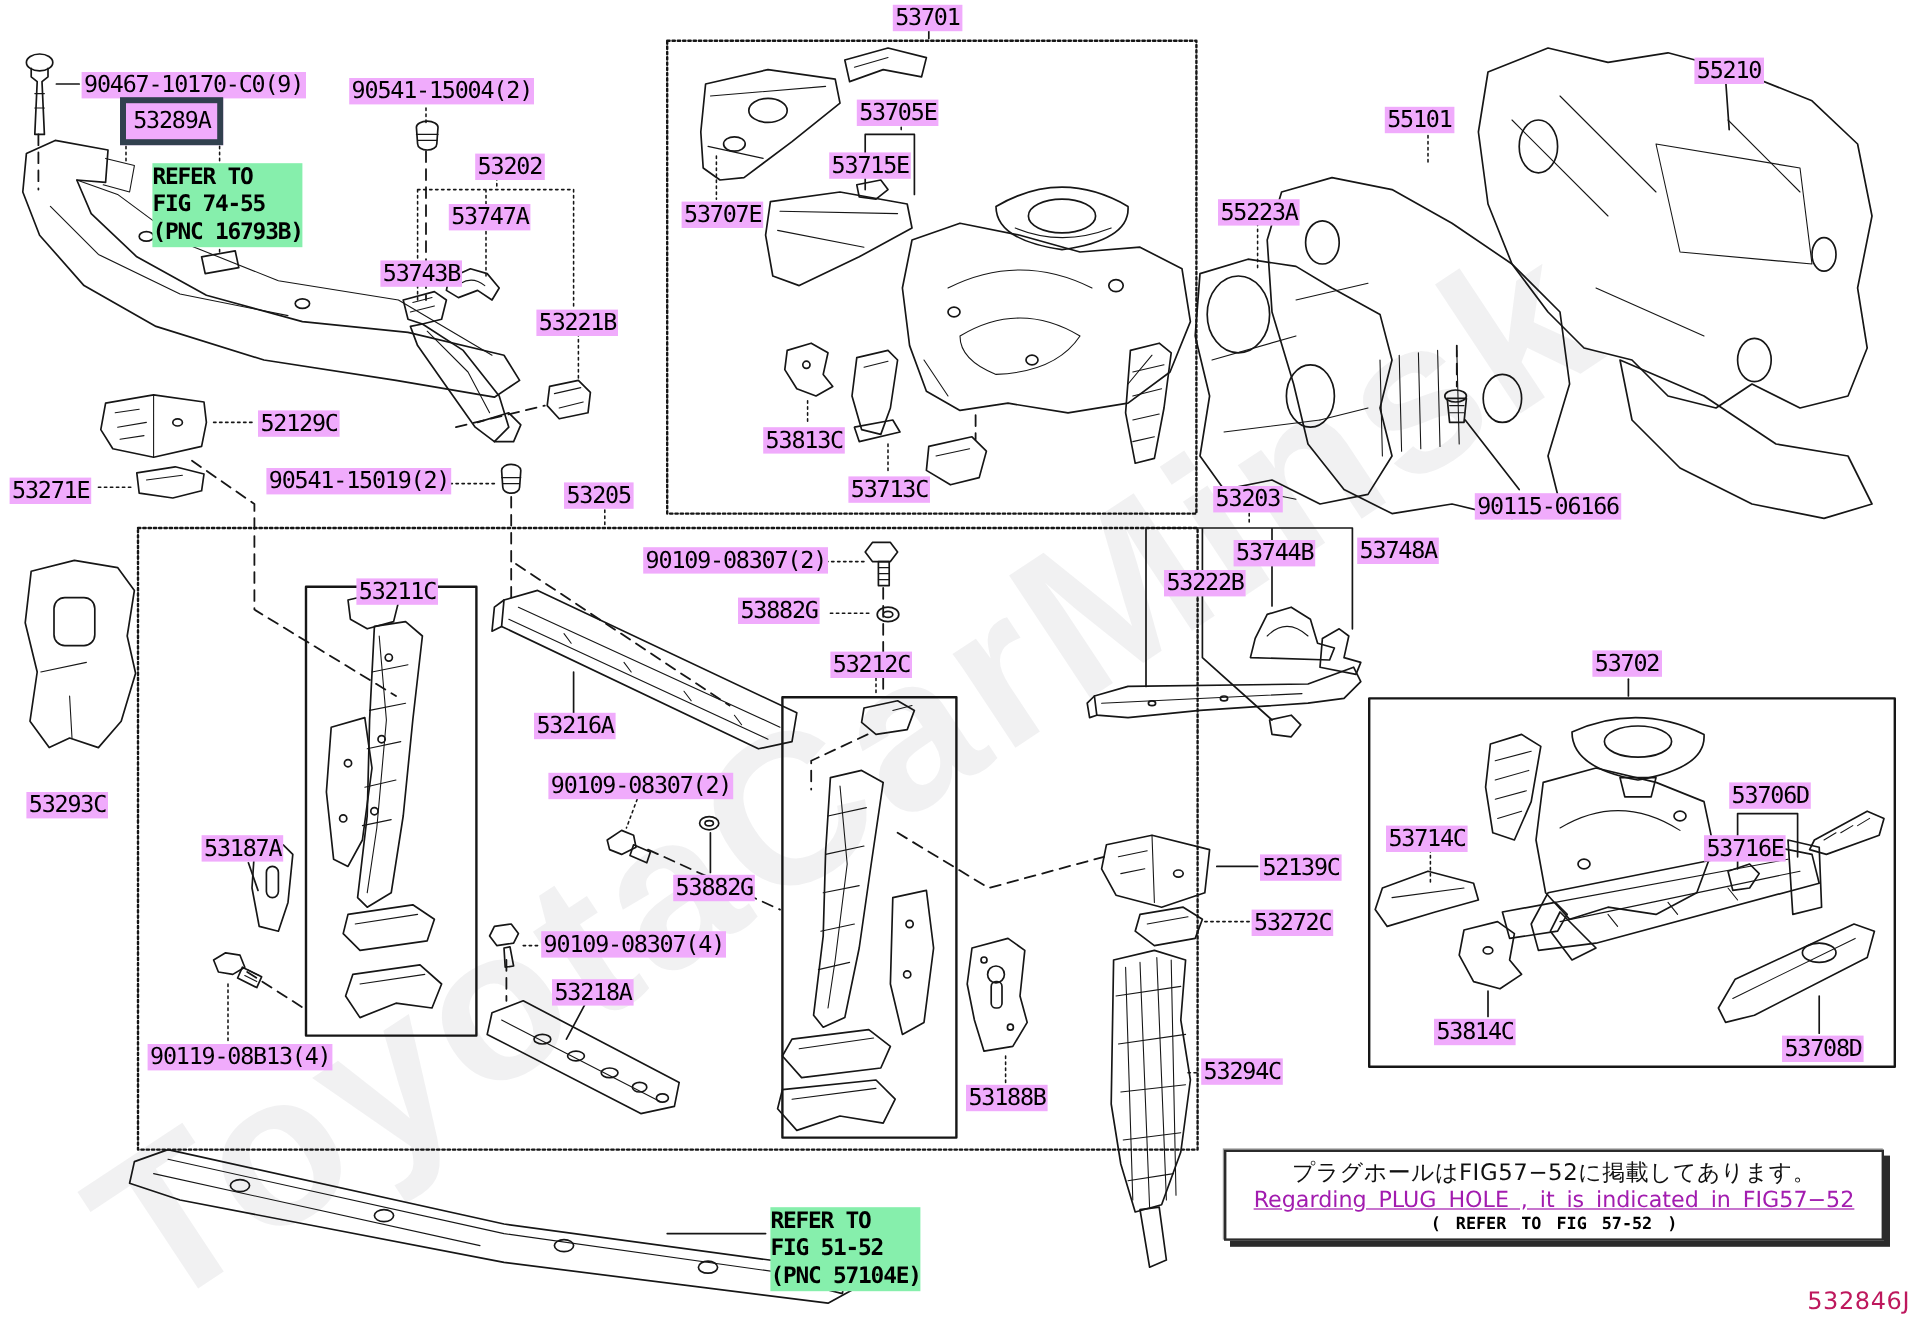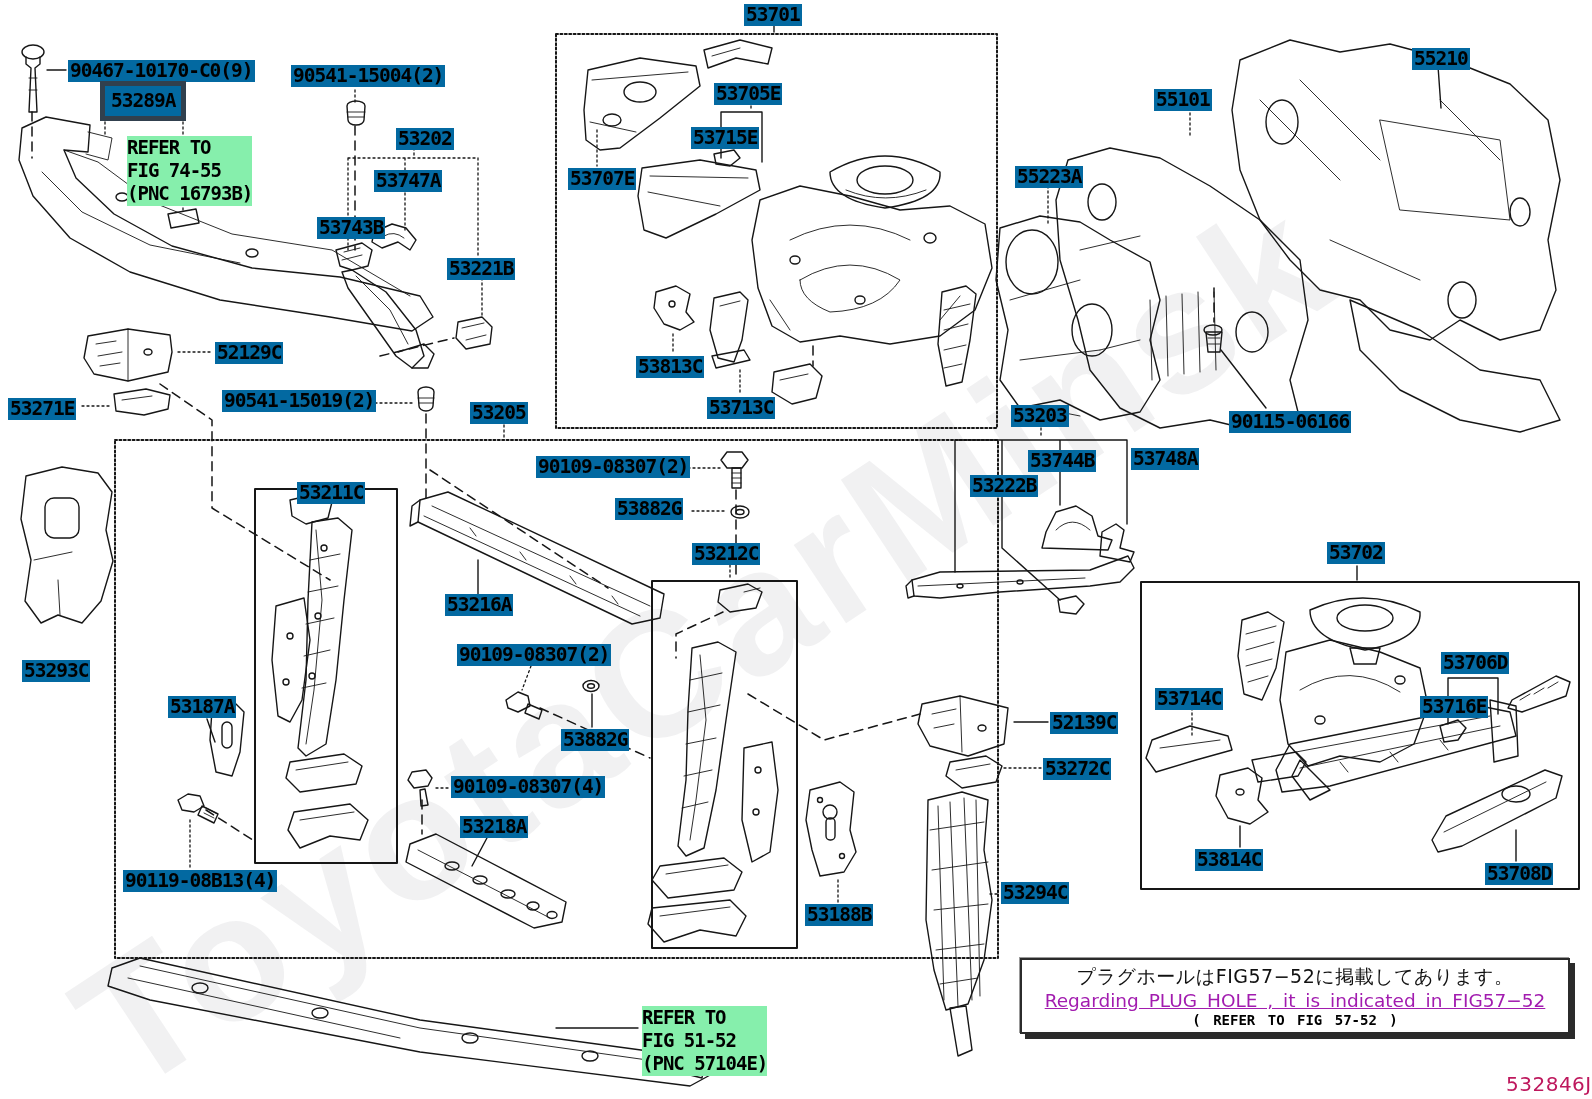--- a/index.html
+++ b/index.html
@@ -13,22 +13,22 @@
   svg.linework{position:absolute;left:0;top:0;z-index:2;}
   svg.linework path,svg.linework ellipse,svg.linework rect,svg.linework line,svg.linework polyline,svg.linework circle
     {stroke:#161616;stroke-width:1.4;fill:none;stroke-linejoin:round;stroke-linecap:round;}
   svg.linework .ld{stroke-dasharray:2 3;stroke-width:1.3;}
   svg.linework .dsh{stroke-dasharray:9 6;stroke-width:1.5;}
   svg.linework .bx{stroke-dasharray:2 2.4;stroke-width:2;}
   svg.linework .sbx{stroke-width:2;}
   svg.linework .thin{stroke-width:0.9;}
   
   .labels{position:absolute;left:0;top:0;width:100%;height:100%;z-index:3;}
-  .plabel{position:absolute;font-weight:bold;font-size:19.5px;letter-spacing:-1px;color:#000;
-          background:#0369a1;line-height:1;padding:1px 2px;white-space:nowrap;}
+  .plabel{position:absolute;font-weight:normal;font-size:19.5px;letter-spacing:-1px;color:#000;
+          background:#f0abfc;line-height:1;padding:1px 2px;white-space:nowrap;}
   .plabel.boxed{border:5px solid var(--hl,#31404e);padding:5px 6px;}
   .refnote{position:absolute;font-weight:bold;font-size:19px;letter-spacing:-1px;color:#000;
            background:#86efac;line-height:1.22;white-space:nowrap;}
   
   .notebox{position:absolute;left:1020px;top:958px;width:546px;height:72px;background:#fff;
            border:2px solid #2b2b2b;box-shadow:5px 5px 0 #2b2b2b, -1px -1px 0 #999;
            display:flex;flex-direction:column;justify-content:center;align-items:center;z-index:4;
            font-family:"DejaVu Sans","Liberation Sans",sans-serif;}
   .notebox .jp{font-size:19px;color:#111;letter-spacing:0.5px;}
   .notebox .en{font-size:18.5px;color:#a21caf;word-spacing:4px;text-decoration:underline;}

